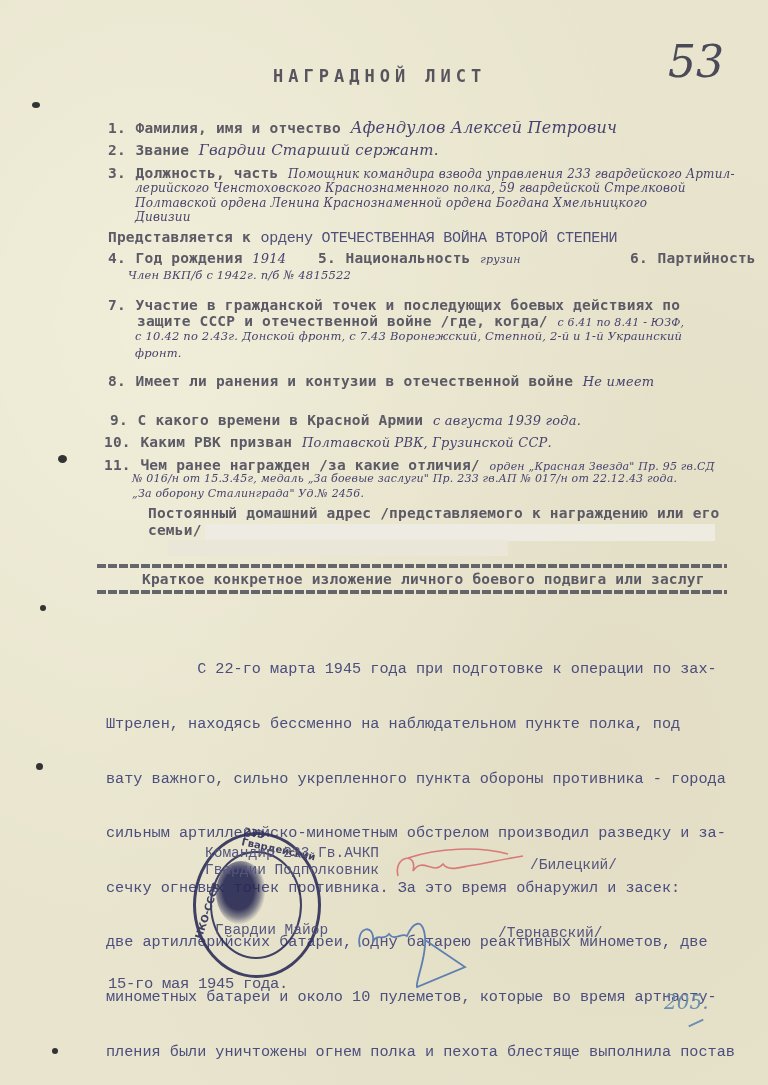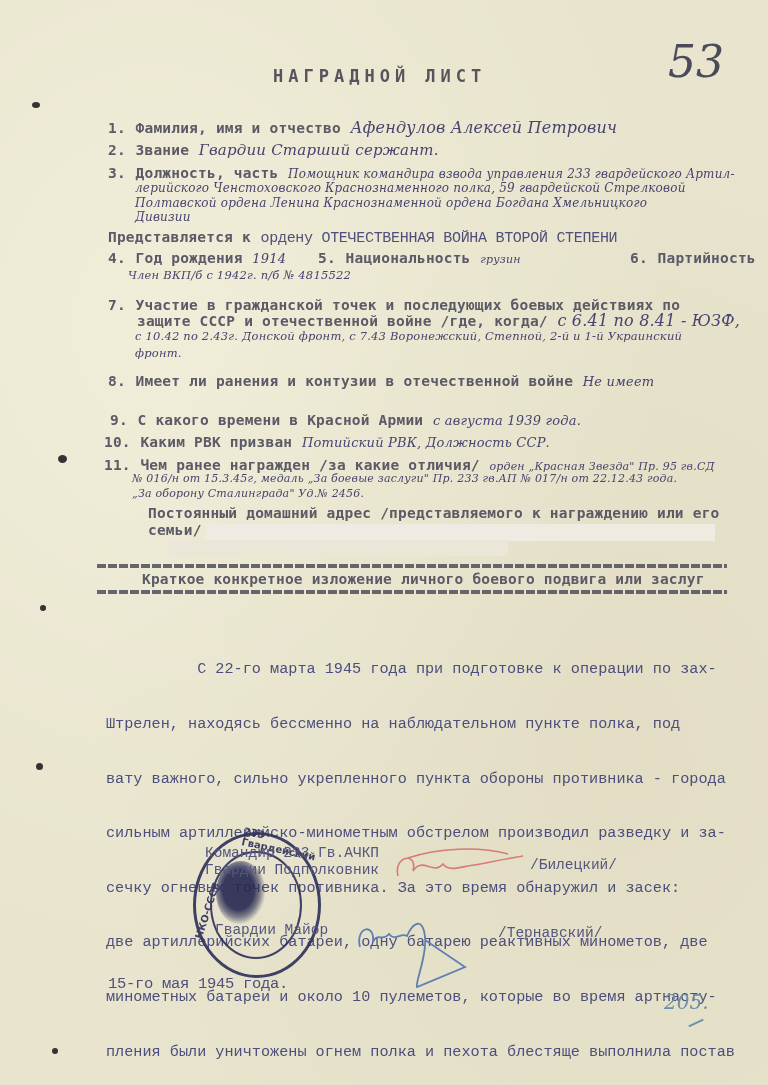--- a/index.html
+++ b/index.html
@@ -131,41 +131,41 @@
     <span class="typed-bold">Партийность</span>
   </div>
   <div class="abs hand" style="left:128px; top:268px; font-size:11.5px;">Член ВКП/б с 1942г. п/б № 4815522</div>
 
   <div class="abs" style="left:108px; top:295px;">
     <span class="typed-bold">7.</span>
     <span class="typed-bold">Участие в гражданской точек и последующих боевых действиях по</span>
   </div>
   <div class="abs" style="left:137px; top:311px;">
     <span class="typed-bold">защите СССР и отечественной войне /где, когда/</span>
-    <span class="hand" style="font-size:16px;">с 6.41 по 8.41 - ЮЗФ,</span>
+    <span class="hand" style="font-size:11px;">с 6.41 по 8.41 - ЮЗФ,</span>
   </div>
   <div class="abs hand" style="left:135px; top:329px; font-size:11.5px;">с 10.42 по 2.43г. Донской фронт, с 7.43 Воронежский, Степной, 2-й и 1-й Украинский</div>
   <div class="abs hand" style="left:135px; top:346px; font-size:11.5px;">фронт.</div>
 
   <div class="abs" style="left:108px; top:371px;">
     <span class="typed-bold">8.</span>
     <span class="typed-bold">Имеет ли ранения и контузии в отечественной войне</span>
     <span class="hand">Не имеет</span>
   </div>
 
   <div class="abs" style="left:110px; top:410px;">
     <span class="typed-bold">9.</span>
     <span class="typed-bold">С какого времени в Красной Армии</span>
     <span class="hand">с августа 1939 года.</span>
   </div>
 
   <div class="abs" style="left:104px; top:432px;">
     <span class="typed-bold">10.</span>
     <span class="typed-bold">Каким РВК призван</span>
-    <span class="hand">Потийский РВК, Должность ССР.</span>
+    <span class="hand">Полтавской РВК, Грузинской ССР.</span>
   </div>
 
   <div class="abs" style="left:104px; top:455px;">
     <span class="typed-bold">11.</span>
     <span class="typed-bold">Чем ранее награжден /за какие отличия/</span>
     <span class="hand" style="font-size:11px;">орден „Красная Звезда" Пр. 95 гв.СД</span>
   </div>
   <div class="abs hand" style="left:132px; top:472px; font-size:11px;">№ 016/н от 15.3.45г, медаль „За боевые заслуги" Пр. 233 гв.АП № 017/н от 22.12.43 года.</div>
   <div class="abs hand" style="left:132px; top:487px; font-size:11px;">„За оборону Сталинграда" Уд.№ 2456.</div>
 

